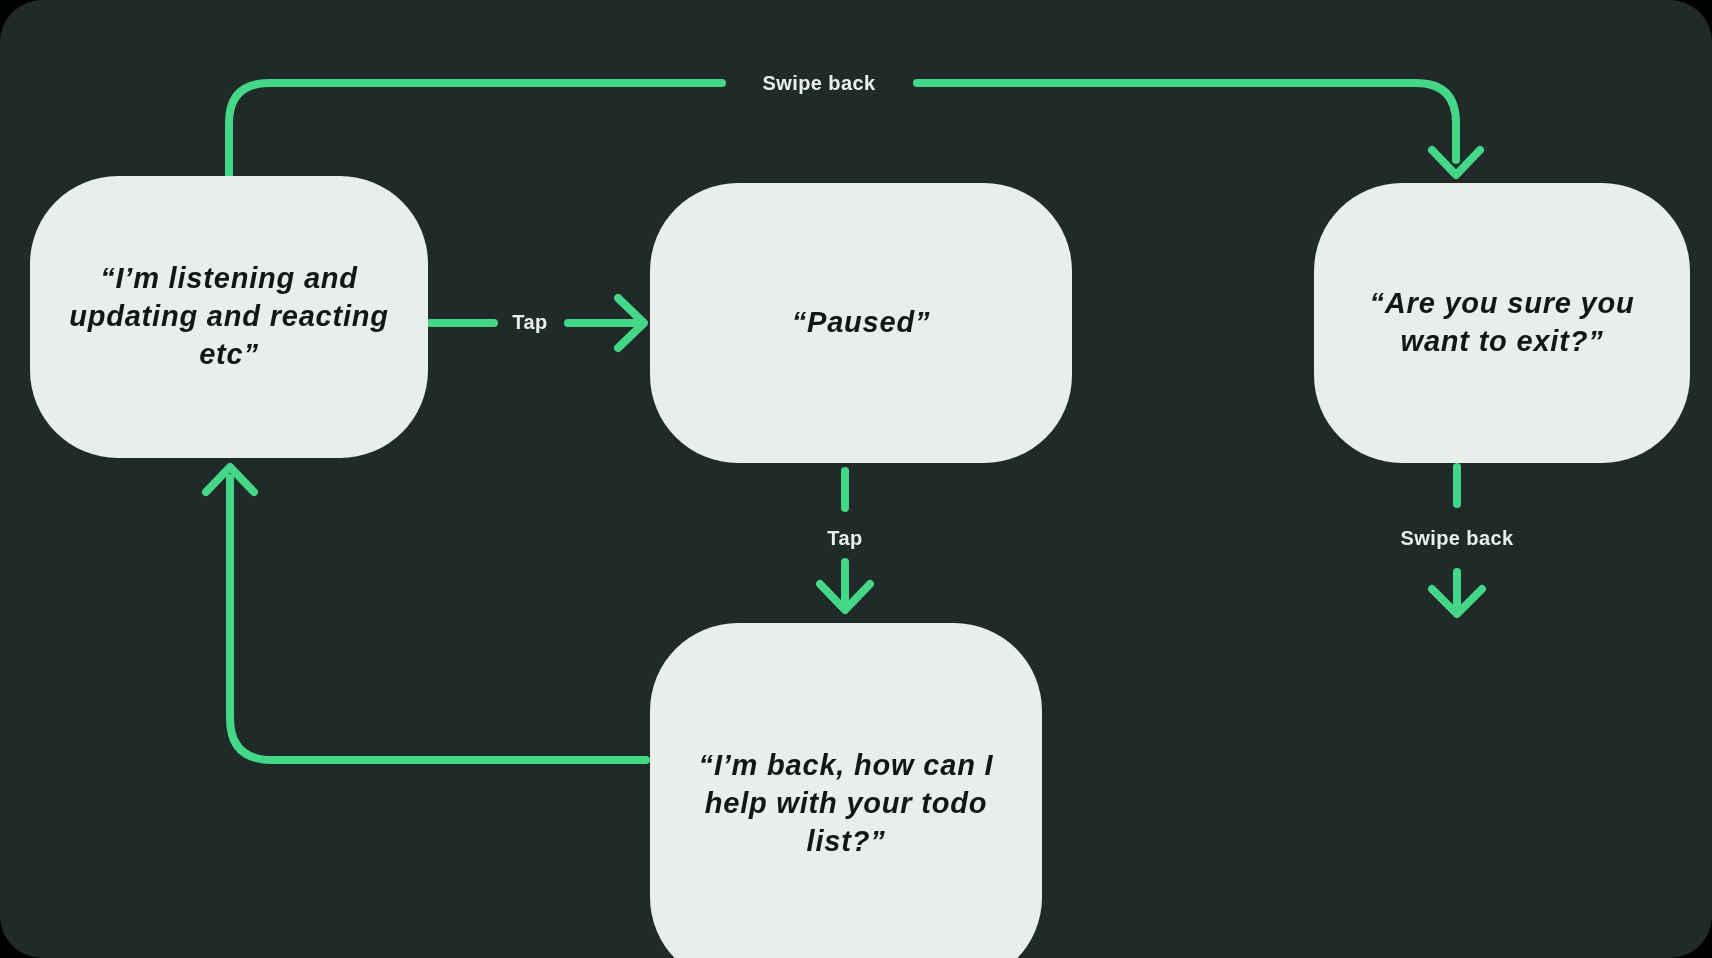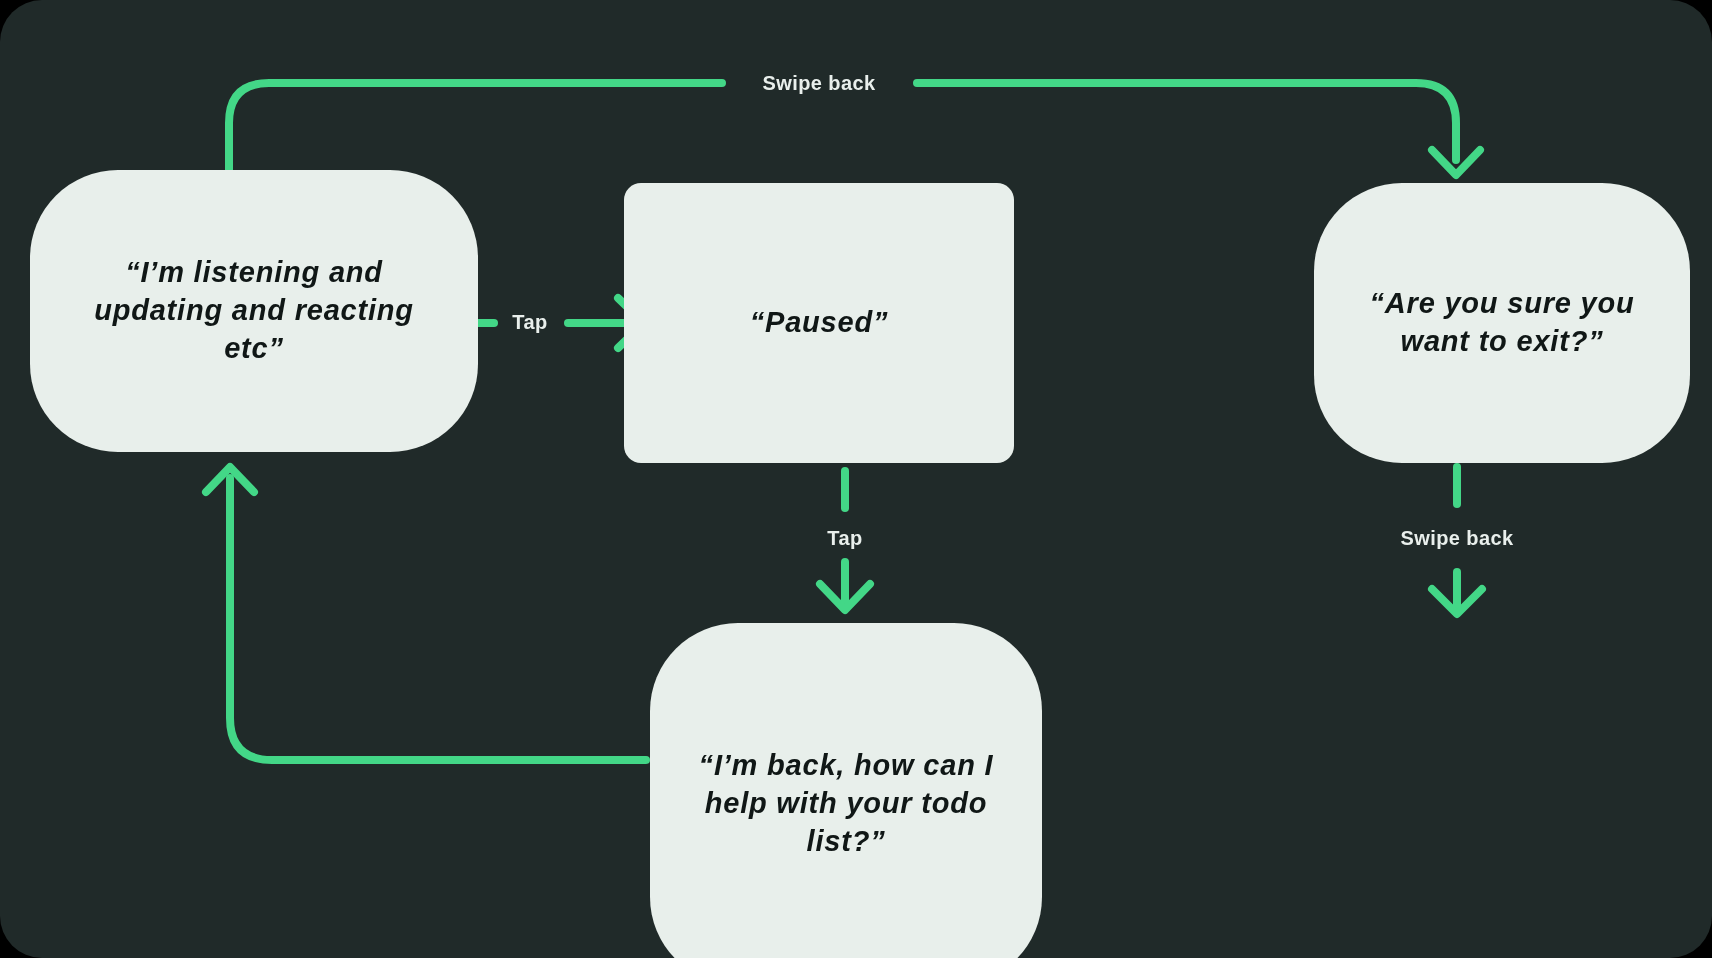--- a/index.html
+++ b/index.html
@@ -56,22 +56,22 @@
   .edge-label {
     position: absolute;
     transform: translate(-50%, -50%);
     color: var(--label-text, #E9EFEC);
     font-size: 20px;
     font-weight: bold;
     letter-spacing: 0.4px;
     white-space: nowrap;
   }
   
-  .n-listening    { left: 30px;   top: 170px; width: 448px; height: 282px; justify-content: center; }
-  .n-paused       { left: 624px;  top: 183px; width: 390px; height: 280px; border-radius: 17px; }
+  .n-listening    { left: 30px;   top: 176px; width: 398px; height: 282px; justify-content: center; }
+  .n-paused       { left: 650px;  top: 183px; width: 422px; height: 280px; }
   .n-exit-confirm { left: 1280px; top: 183px; width: 376px; height: 280px; margin-left: 34px; }
   .n-back         { left: 650px;  top: 623px; width: 392px; height: 362px; }
   .n-earcon       { left: 1276px; top: 622px; width: 382px; height: 278px; }
   
   .l-swipe-top  { left: 819px;  top: 83px;  }
   .l-tap-h      { left: 530px;  top: 322px; }
   .l-tap-v      { left: 845px;  top: 538px; }
   .l-swipe-v    { left: 1457px; top: 538px; }
 </style>
 </head>

